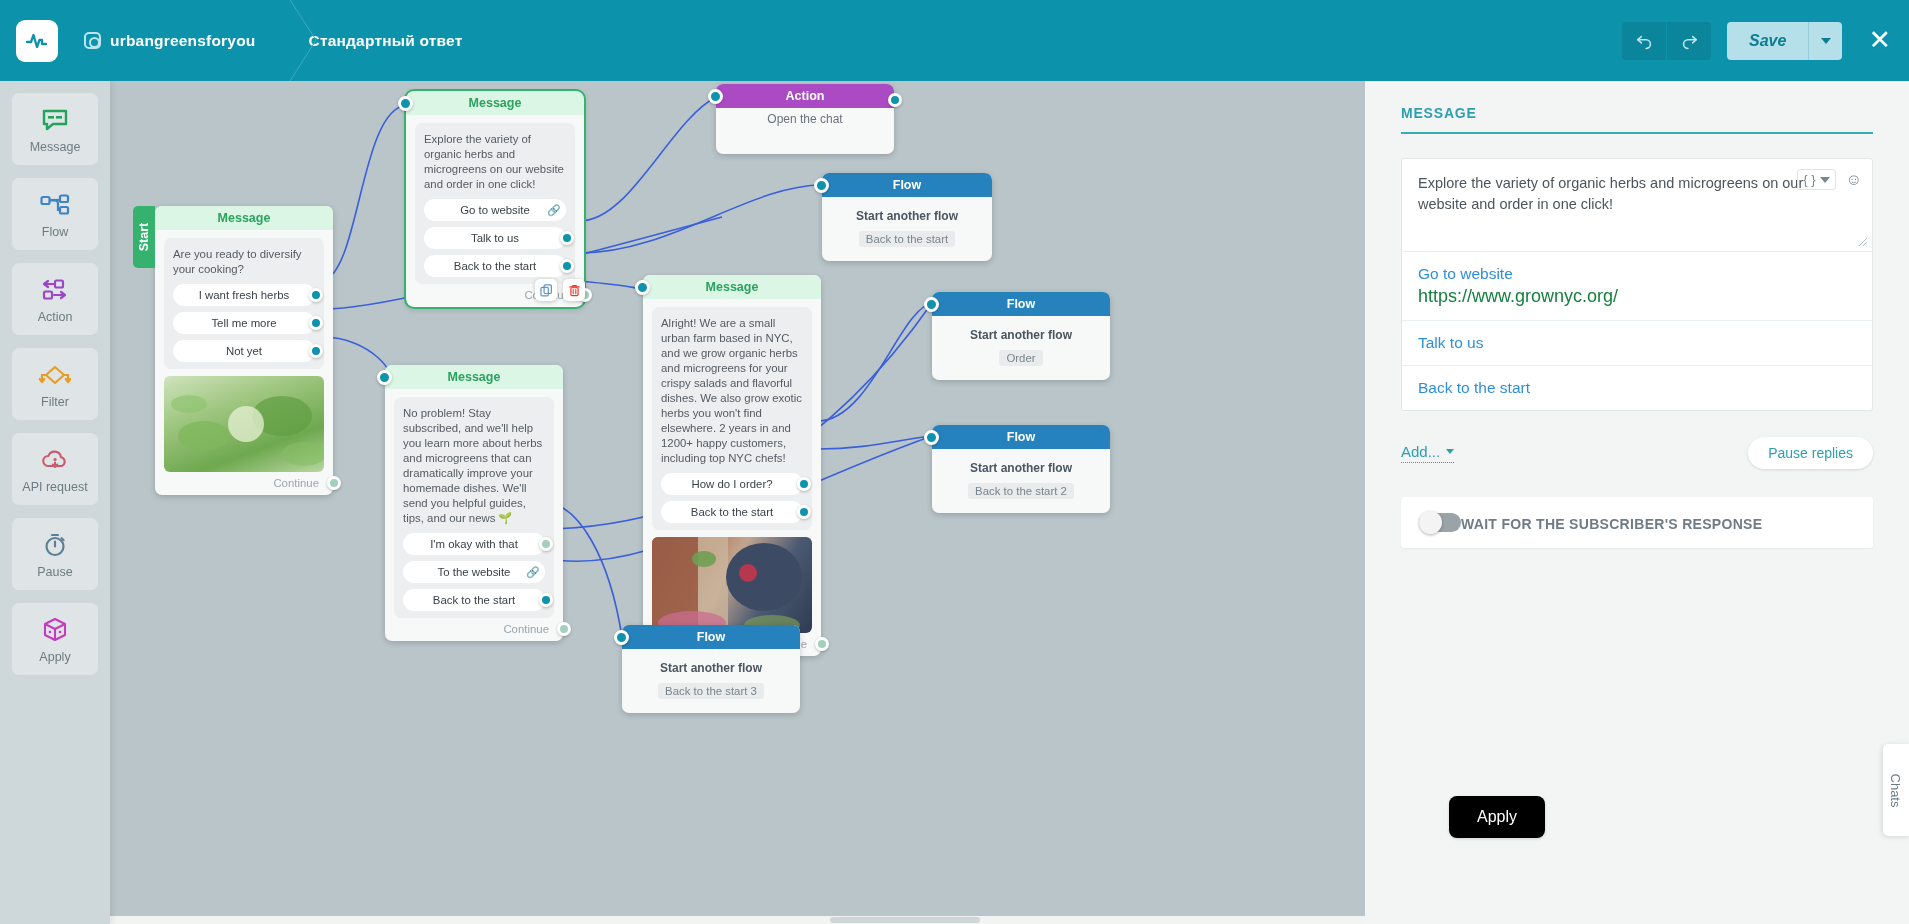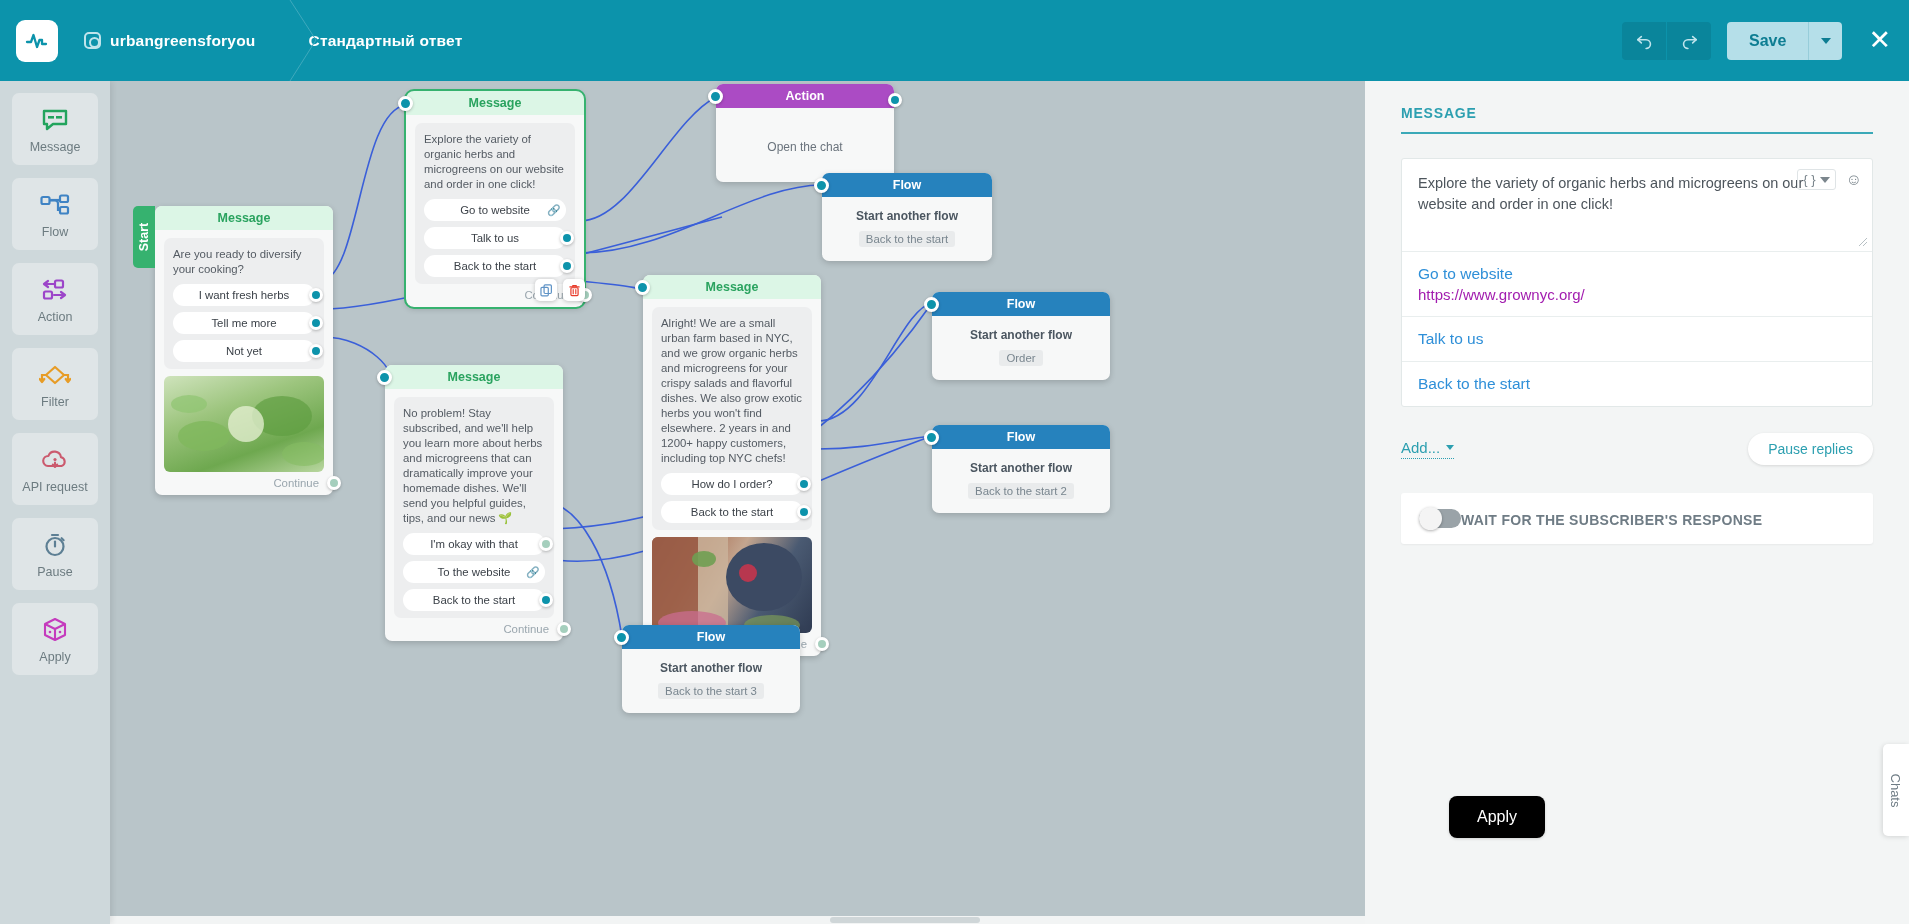--- a/index.html
+++ b/index.html
@@ -33,21 +33,21 @@
   .bc-text { color: #ffffff; font-size: 15.5px; font-weight: bold; letter-spacing: .2px; white-space: nowrap; }
   .bc-sep { width: 1px; height: 81px; position: relative; }
   .bc-sep svg { display: block; }
   .topbar-right { margin-left: auto; display: flex; align-items: center; padding-right: 18px; gap: 0; }
   .icon-btn {
     width: 44px; height: 38px; background: #0a859b; display: flex;
     align-items: center; justify-content: center; color: #bfe4ec; cursor: pointer;
   }
   .icon-btn:first-child { border-radius: 4px 0 0 4px; margin-right: 1px; }
   .icon-btn.redo { border-radius: 0 4px 4px 0; }
-  .save-group { display: flex; margin-left: 16px; }
+  .save-group { display: flex; margin-left: 16px; font-style: italic; }
   .save-btn {
     background: #b5dfe9; color: #0d7d92; font-size: 16px; font-weight: bold;
     padding: 0 22px; height: 38px; display: flex; align-items: center;
     border-radius: 4px 0 0 4px; cursor: pointer;
   }
   .save-caret {
     background: #b5dfe9; width: 34px; height: 38px; border-radius: 0 4px 4px 0;
     border-left: 1px solid #97cdda; display: flex; align-items: center;
     justify-content: center; cursor: pointer;
   }
@@ -120,42 +120,42 @@
   .node.selected { outline: 2px solid #36b26f; border-radius: 8px; }
   .node-tools { position: absolute; display: flex; gap: 6px; }
   .tool-btn {
     width: 22px; height: 22px; background: #fff; border-radius: 5px;
     box-shadow: 0 1px 4px rgba(0,0,0,.22); display: flex;
     align-items: center; justify-content: center; cursor: pointer;
   }
   .flow-body { padding: 12px 10px 14px; text-align: center; }
   .flow-title { font-size: 12px; color: #4b5660; font-weight: bold; margin-bottom: 6px; }
   .flow-tag { display: inline-block; background: #e9ebec; color: #78858e; font-size: 11.4px; padding: 2px 7px; border-radius: 3px; }
-  .action-body { padding: 32px 10px 28px; text-align: center; font-size: 12px; color: #6a737c; }
+  .action-body { padding: 4px 10px 28px; text-align: center; font-size: 12px; color: #6a737c; }
 
   
   .rpanel {
     position: absolute; top: 81px; left: 1365px; width: 544px; height: 843px;
     background: #f3f5f5; padding: 24px 36px 0 36px; z-index: 30;
   }
   .rp-title { font-size: 14px; color: #2c9fb0; letter-spacing: .8px; font-weight: bold; padding-bottom: 11px; }
   .rp-rule { height: 2px; background: #3aa9b8; margin-bottom: 24px; }
   .card { background: #fff; border: 1px solid #e2e8e8; border-radius: 3px; }
   .textarea-wrap { position: relative; padding: 14px 66px 28px 16px; min-height: 92px; }
   .ta-text { font-size: 14.5px; color: #4d555c; line-height: 1.45; }
   .ta-tools { position: absolute; right: 10px; top: 10px; display: flex; align-items: center; gap: 10px; }
   .braces-btn {
     display: flex; align-items: center; gap: 4px; border: 1px solid #dfe4e6;
     border-radius: 3px; padding: 2px 5px; color: #7b868d; font-size: 13px; cursor: pointer;
   }
   .smiley { color: #7b868d; font-size: 16px; cursor: pointer; }
   .resize-grip { position: absolute; right: 4px; bottom: 4px; width: 10px; height: 10px; }
   .rp-link-row { border-top: 1px solid #e9eeee; padding: 13px 16px; cursor: pointer; }
   .rp-link { color: #2e8fd8; font-size: 15.5px; }
-  .rp-url { color: #a21caf; font-size: 15px; margin-top: 3px; }
+  .rp-url { color: #15803d; font-size: 18px; margin-top: 3px; }
   .rp-actions { display: flex; align-items: center; justify-content: space-between; margin-top: 26px; }
   .add-link {
     color: #2c9fb0; font-size: 15px; border-bottom: 1px dotted #2c9fb0;
     padding-bottom: 2px; display: inline-flex; align-items: center; gap: 6px; cursor: pointer;
   }
   .caret-t { width: 0; height: 0; border-left: 4px solid transparent; border-right: 4px solid transparent; border-top: 5px solid #2c9fb0; }
   .qr-btn {
     background: #fff; border-radius: 17px; padding: 8px 20px; color: #2c9fb0;
     font-size: 14px; box-shadow: 0 1px 3px rgba(0,0,0,.12); cursor: pointer;
   }

